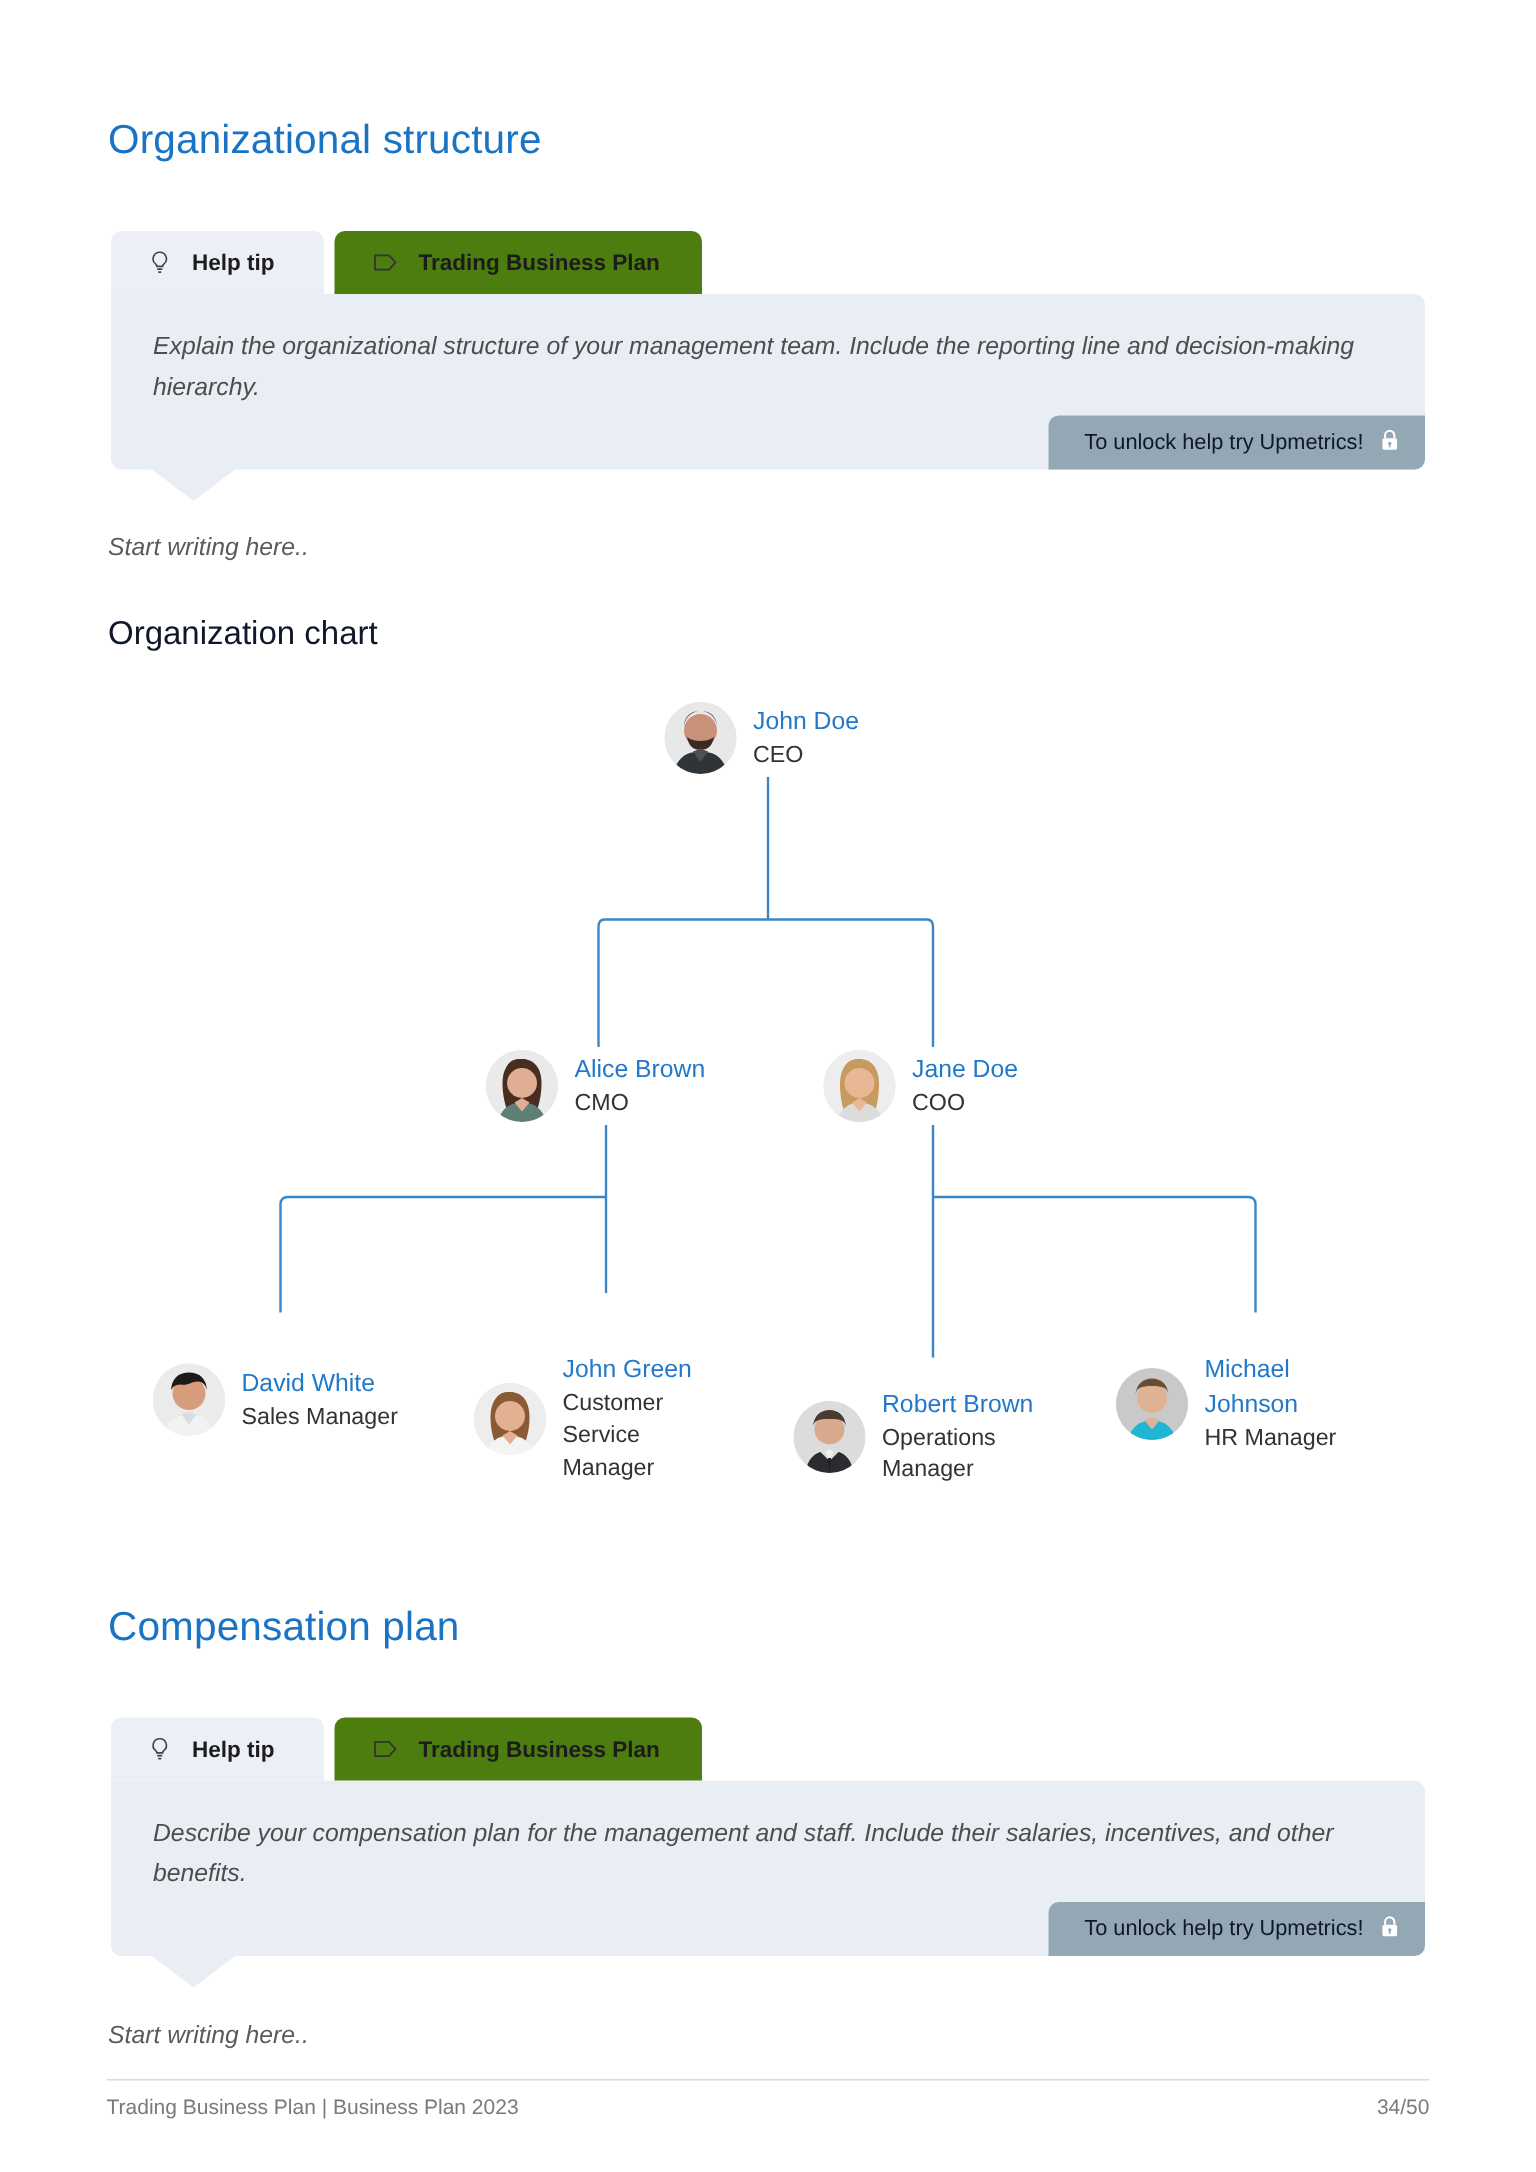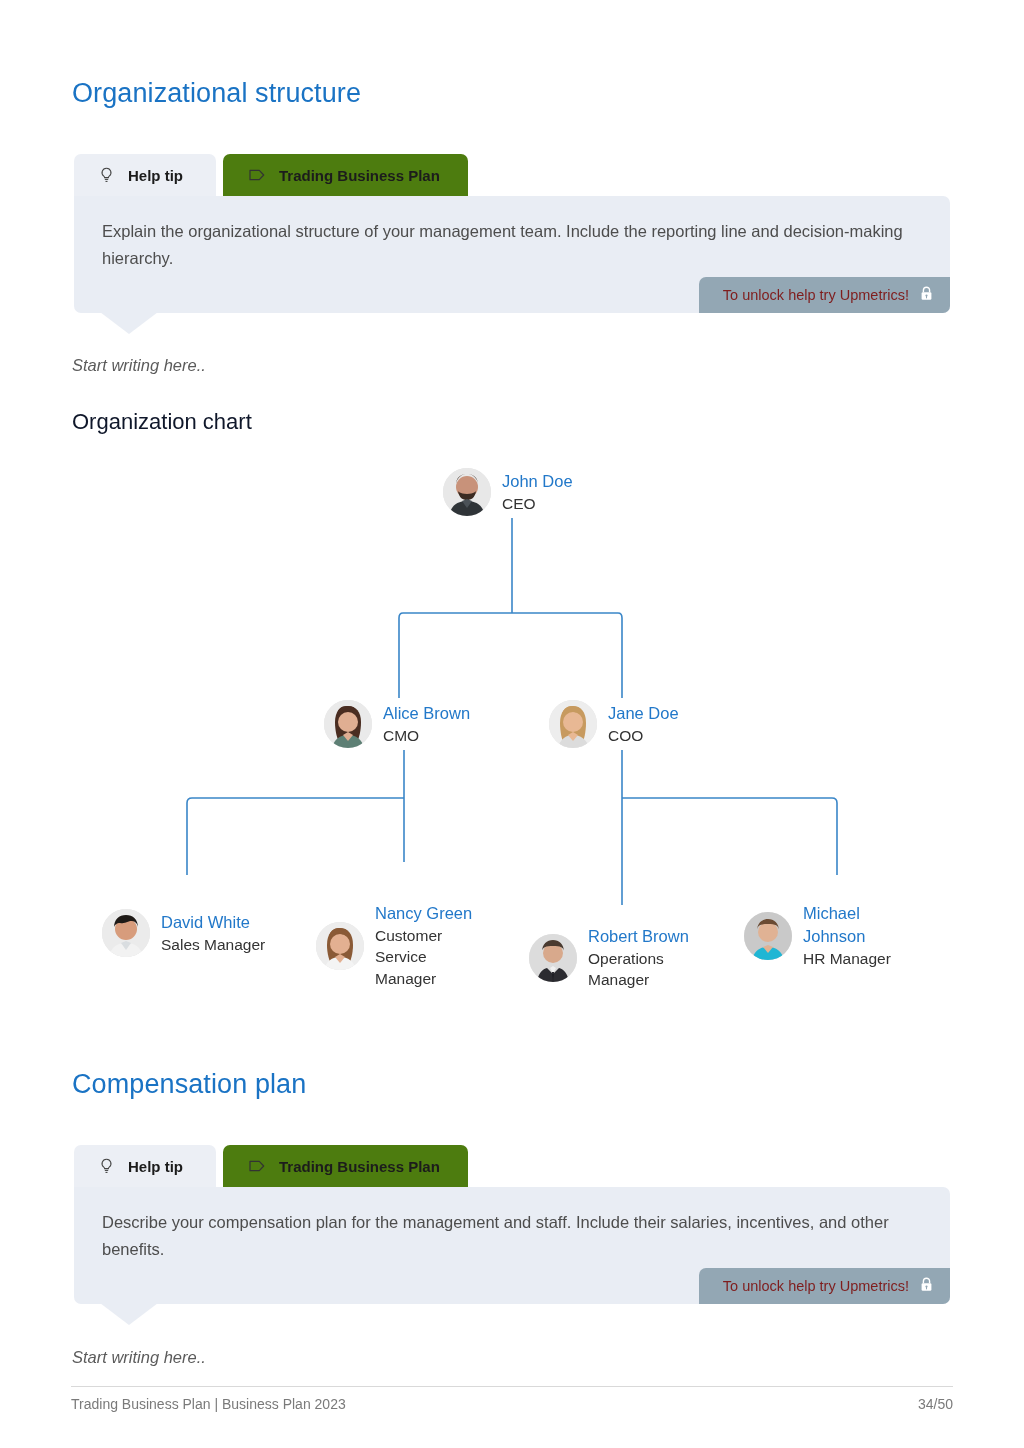--- a/index.html
+++ b/index.html
@@ -81,36 +81,37 @@
     border-radius: 0 7px 7px 7px;
     min-height: 117px;
     z-index: 2;
   }
   .tiptext {
     padding: 22px 28px 10px 28px;
     font-size: 16.5px;
     line-height: 1.62;
     color: #4d4d4d;
     max-width: 820px;
+    font-style: italic;
   }
   .pointer {
     position: absolute;
     left: 26px;
     bottom: -21px;
     width: 0; height: 0;
     border-left: 29px solid transparent;
     border-right: 29px solid transparent;
     border-top: 22px solid #e9edf4;
   }
   .unlock {
     position: absolute;
     right: 0;
     bottom: 0;
     background: #93a7b4;
-    color: #7f1d1d;
+    color: #0f172a;
     border-radius: 7px 0 7px 0;
     height: 36px;
     display: flex;
     align-items: center;
     gap: 11px;
     padding: 0 17px 0 24px;
     font-size: 14.5px;
     white-space: nowrap;
   }
 
@@ -313,21 +314,21 @@
         <svg width="48" height="48" viewBox="0 0 48 48">
           <rect width="48" height="48" fill="#ededed"></rect>
           <path d="M11 23c0-11 5-17 13-17s13 6 13 17c0 8-2 15-4 19H15c-2-4-4-11-4-19z" fill="#8a5a36"></path>
           <circle cx="24" cy="22" r="10" fill="#e3b091"></circle>
           <path d="M13 17c4-7 17-7 21 1 0-8-5-12-11-12s-10 4-10 11z" fill="#8a5a36"></path>
           <path d="M8 48c2-9 8-13 16-13s14 4 16 13z" fill="#f4f4f4"></path>
           <path d="M19 35l5 6 5-6-5-3z" fill="#e3b091"></path>
         </svg>
       </div>
       <div class="ninfo">
-        <span class="nname">Nancy Green</span>
+        <span class="nname">John Green</span>
         <span class="nrole">Customer Service
 Manager</span>
       </div>
     </div>
 
     <div class="node w-narrow" style="left:529px; top:475px">
       <div class="avatar">
         <svg width="48" height="48" viewBox="0 0 48 48">
           <rect width="48" height="48" fill="#dcdcdc"></rect>
           <circle cx="24" cy="19" r="10" fill="#d8a98c"></circle>

